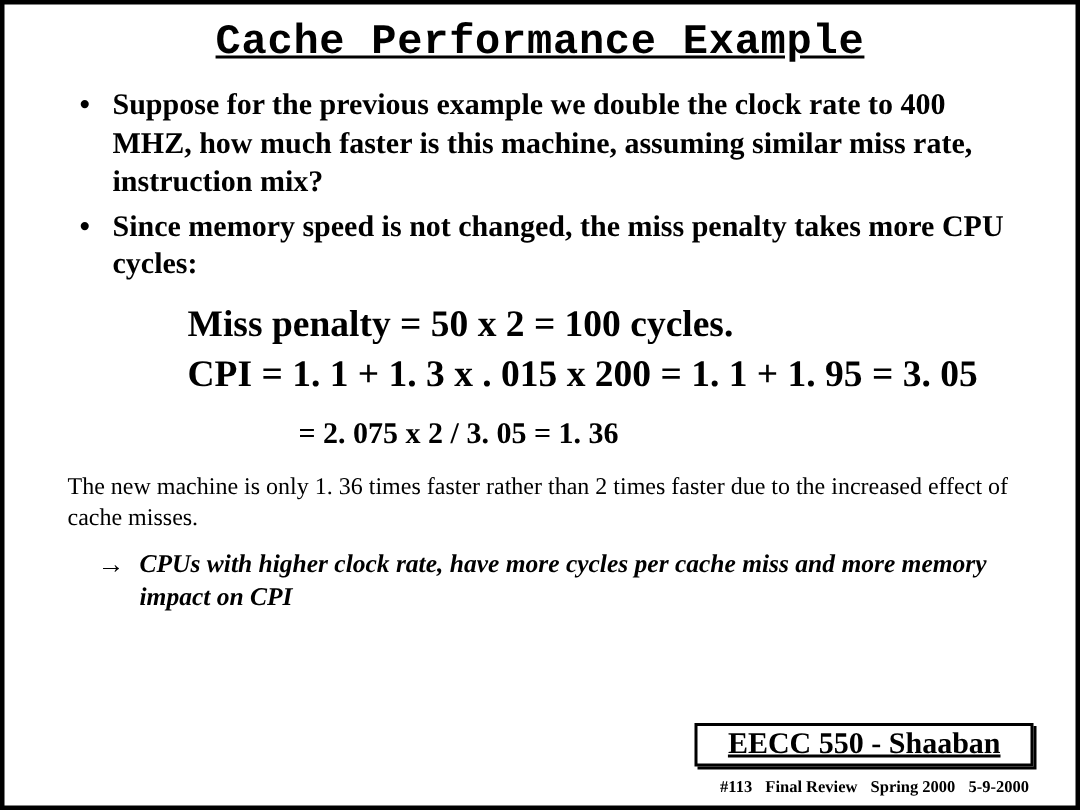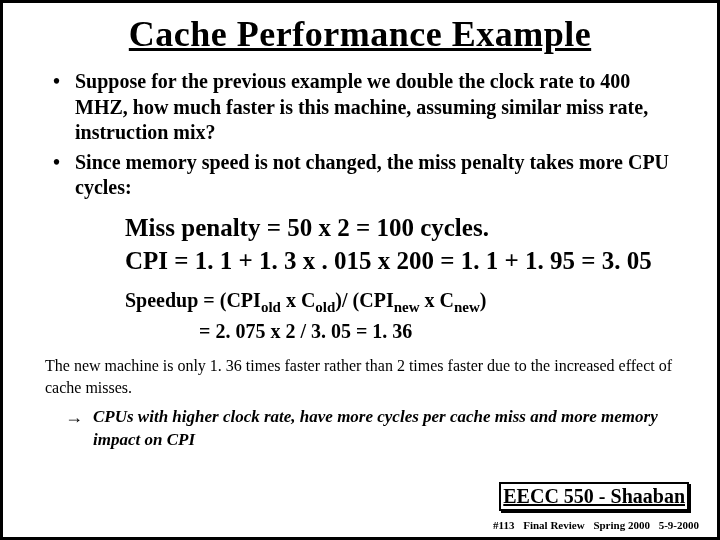--- a/index.html
+++ b/index.html
@@ -15,25 +15,26 @@
   .slide {
     box-sizing: border-box;
     width: 720px;
     height: 540px;
     border: 3px solid #000;
     padding: 8px 32px 12px 32px;
     position: relative;
   }
   .title {
     text-align: center;
-    font-size: 36px;
+    font-size: 28px;
     font-weight: bold;
     text-decoration: underline;
     margin: 2px 0 14px 0;
     letter-spacing: 0.5px;
+    font-family: Liberation Mono, monospace;
   }
   ul.bullets {
     list-style: none;
     padding: 0;
     margin: 0 0 10px 18px;
     font-size: 20px;
     font-weight: bold;
     line-height: 1.28;
   }
   ul.bullets > li {
@@ -86,29 +87,29 @@
     font-weight: normal;
     font-size: 18px;
   }
   .sub { font-size: 0.75em; vertical-align: sub; }
   .footer-box {
     position: absolute;
     right: 28px;
     bottom: 26px;
     border: 2px solid #000;
     box-shadow: 2px 2px 0 #000;
-    padding: 1px 2px;
+    padding: 1px 20px;
     font-size: 20px;
     font-weight: bold;
     text-decoration: underline;
     background: #fff;
   }
   .footer-meta {
     position: absolute;
-    right: 18px;
+    right: 31px;
     bottom: 6px;
     font-size: 11px;
     font-weight: bold;
   }
   .footer-meta span { margin-left: 6px; }
 </style>
 </head>
 <body>
 
 <div class="slide">
@@ -119,23 +120,20 @@
     <li>Suppose for the previous example we double the clock rate to 400 MHZ, how much faster is this machine, assuming similar miss rate, instruction mix?</li>
     <li>Since memory speed is not changed, the miss penalty takes more CPU cycles:</li>
   </ul>
 
   <div class="equations">
     <div>Miss penalty =  50  x  2  =  100 cycles.</div>
     <div>CPI =  1. 1 +  1. 3 x . 015 x 200 =  1. 1 + 1. 95 =  3. 05</div>
   </div>
 
   <div class="speedup">
-    <div>
-      <span>Speedup  =   (CPI</span><span class="sub">old</span><span> x C</span><span class="sub">old</span><span>)/ (CPI</span><span class="sub">new</span><span> x C</span><span class="sub">new</span><span>)</span>
-    </div>
     <div><span class="line2">=  2. 075  x 2 /  3. 05  =  1. 36</span></div>
   </div>
 
   <div class="conclusion">The new machine is only 1. 36 times faster rather than 2 times faster due to the increased effect of cache misses.</div>
 
   <div class="note-row">
     <span class="arrow-icon">→</span>
     <span>CPUs with higher clock rate, have more cycles per cache miss and more memory impact on CPI</span>
   </div>
 

